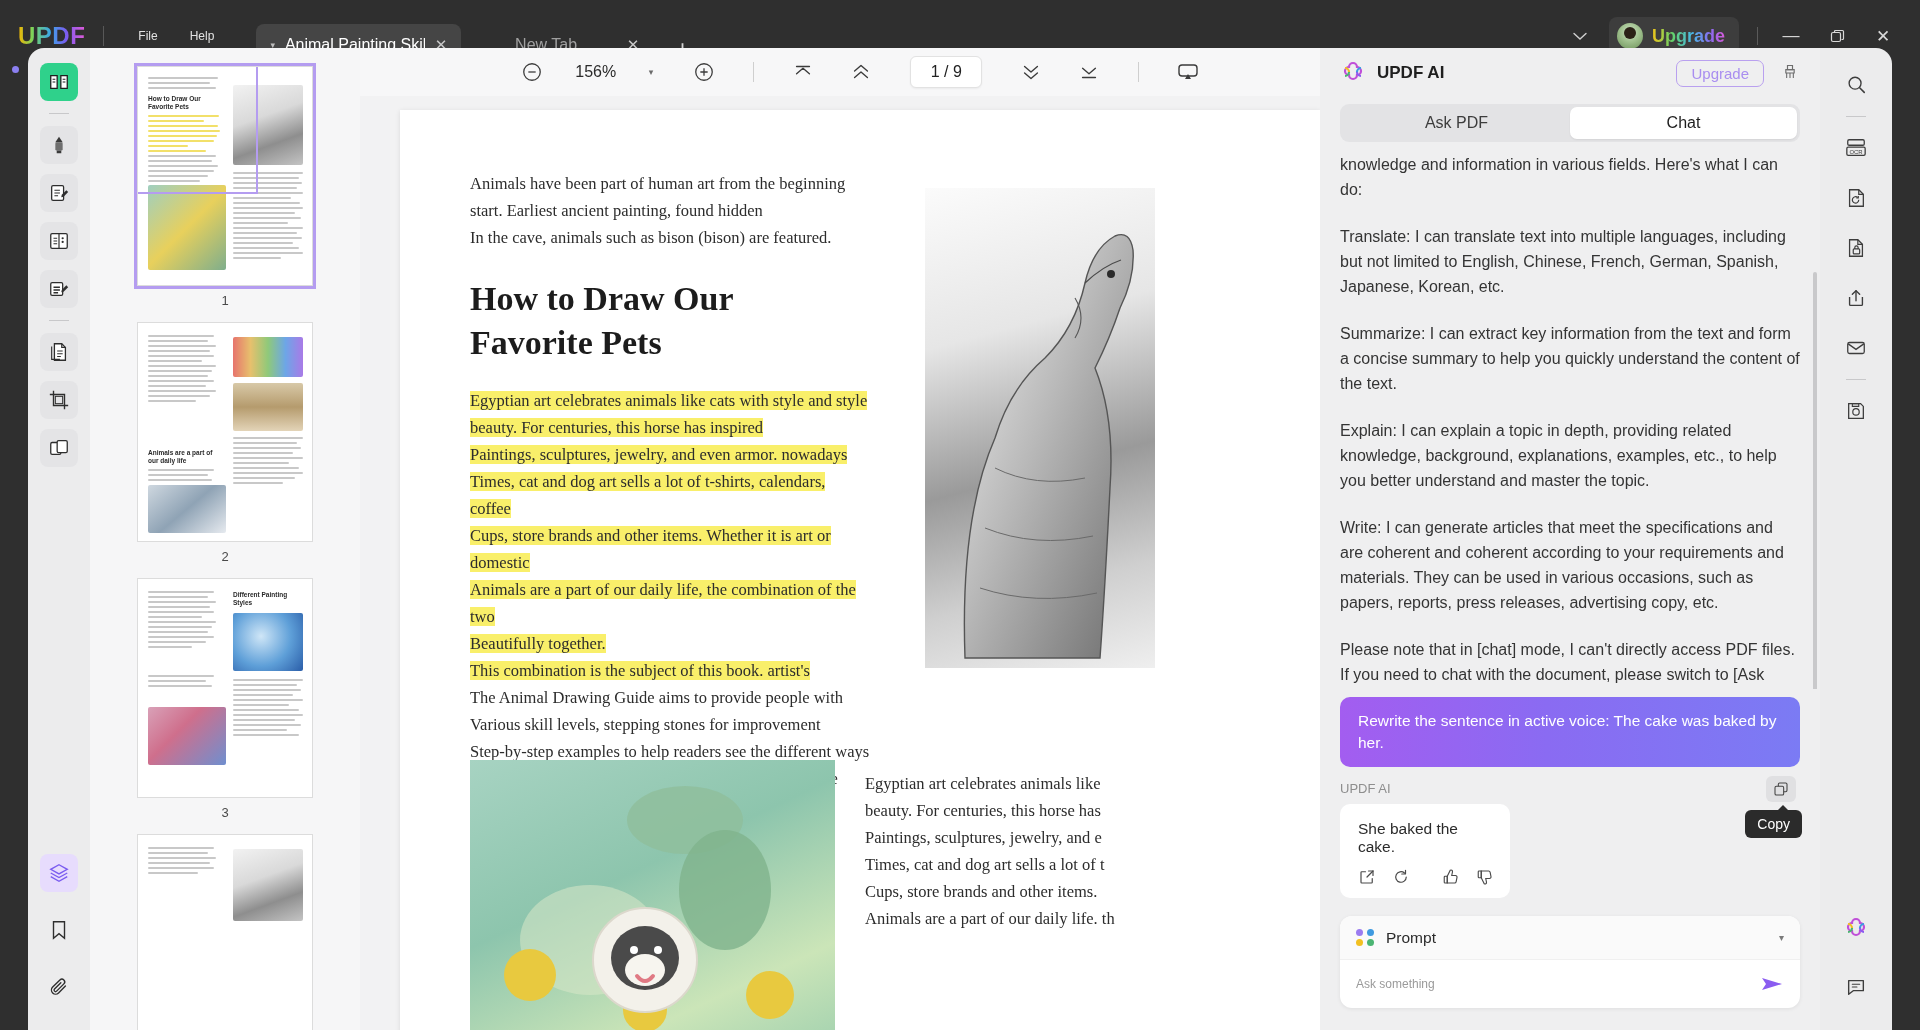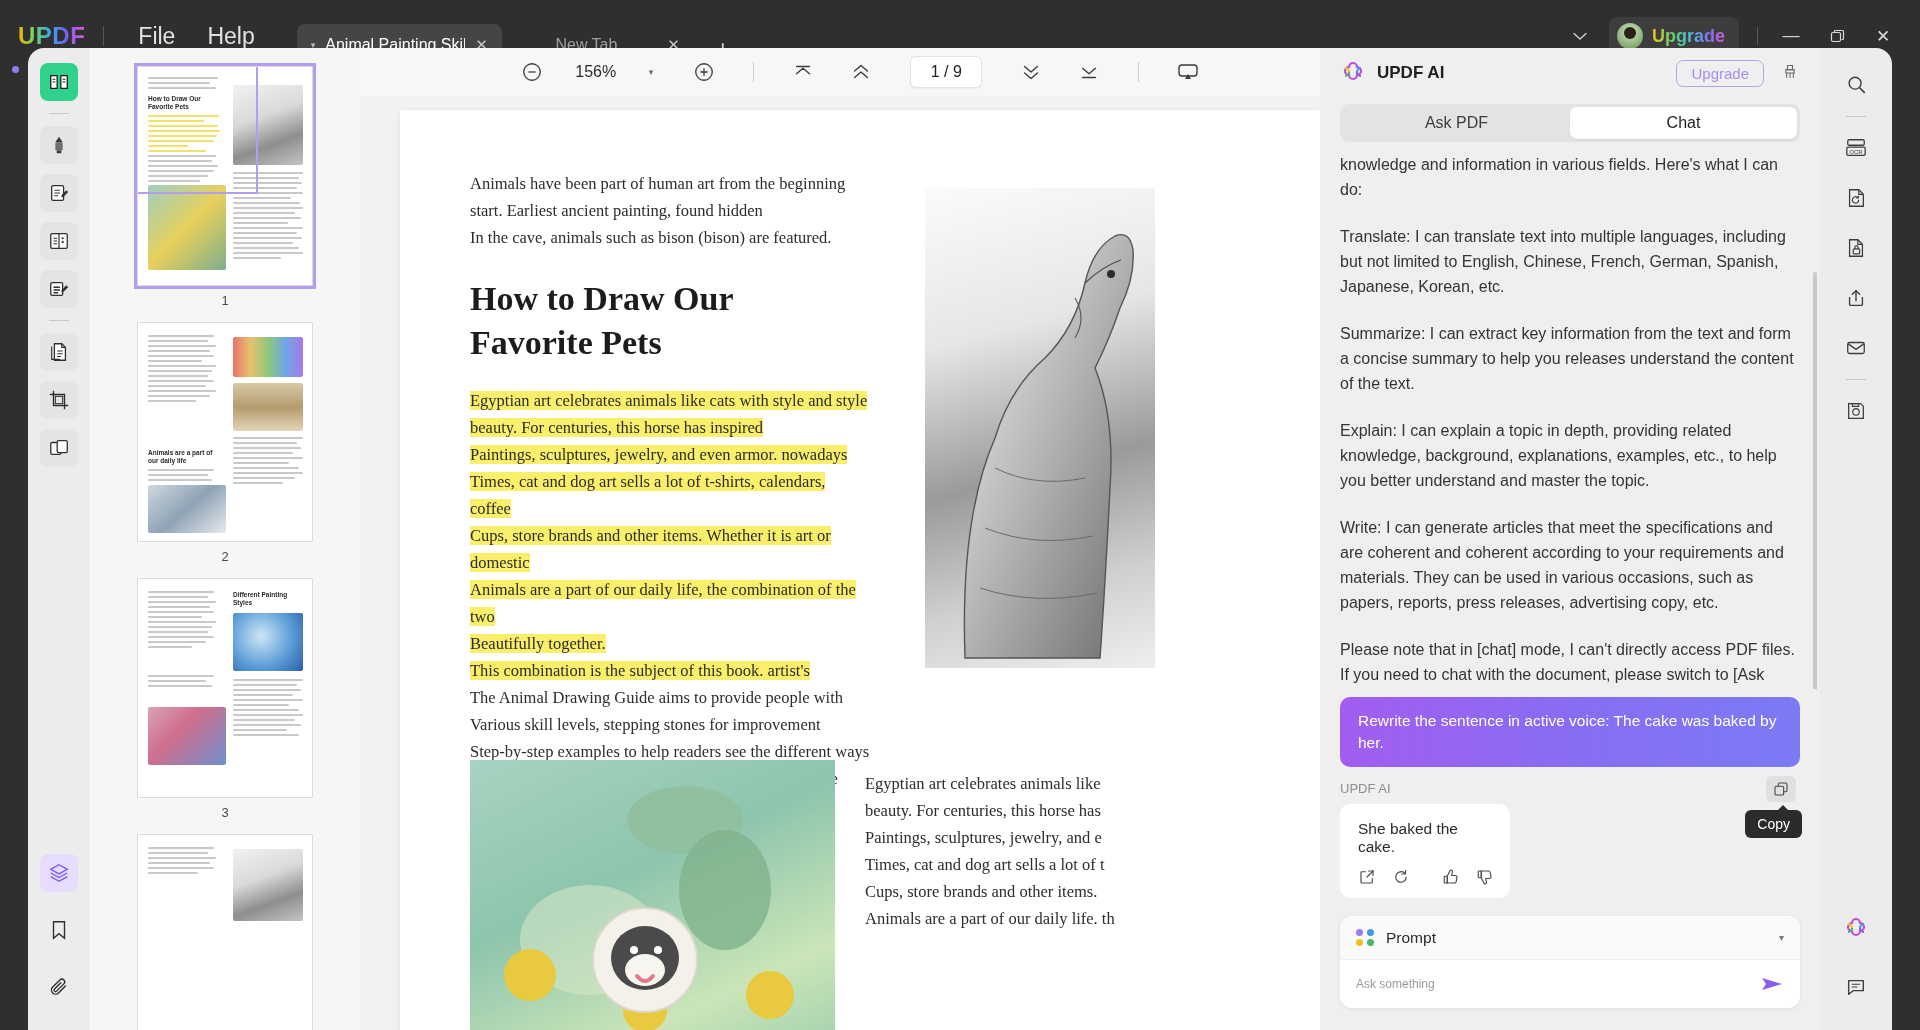--- a/index.html
+++ b/index.html
@@ -15,21 +15,21 @@
   .titlebar {
     position: absolute; top: 0; left: 0; width: 1920px; height: 48px;
     background: #2f2f2f; display: flex; align-items: center; margin-top: 12px;
   }
   .logo {
     margin-left: 18px; font-size: 24px; font-weight: bold; letter-spacing: .5px;
     background: linear-gradient(90deg,#f5b400 0%,#7ad45c 22%,#3ba7e8 48%,#7a5cf0 72%,#e05ad8 100%);
     -webkit-background-clip: text; background-clip: text; color: transparent;
   }
   .tb-sep { width:1px; height:20px; background:#585858; margin: 0 18px; }
-  .tb-menu { color:#e2e2e2; font-size:23px; padding: 6px 16px; cursor: default; }
+  .tb-menu { color:#e2e2e2; font-size:12px; padding: 6px 16px; cursor: default; }
   .tabs { display:flex; align-items:flex-end; height:48px; margin-left: 26px; }
   .tab {
     display:flex; align-items:center; height: 42px; border-radius: 8px 8px 0 0;
     padding: 0 14px; gap: 10px; font-size: 16px; position: relative; top: 6px;
   }
   .tab.active { background:#454545; color:#fff; width: 205px; }
   .tab.inactive { color:#a0a0a0; width: 192px; justify-content:center; }
   .tab .caret { font-size: 9px; color:#bdbdbd; }
   .tab .label { flex:1; text-align:center; white-space:nowrap; overflow:hidden; }
   .tab .x { font-size:15px; color:#c9c9c9; }
@@ -674,21 +674,21 @@
     </div>
 
     <div class="ai-tabs">
       <div class="ai-tab">Ask PDF</div>
       <div class="ai-tab active">Chat</div>
     </div>
 
     <div class="ai-scroll">
       <div class="ai-msg">knowledge and information in various fields. Here's what I can do:</div>
       <div class="ai-msg">Translate: I can translate text into multiple languages, including but not limited to English, Chinese, French, German, Spanish, Japanese, Korean, etc.</div>
-      <div class="ai-msg">Summarize: I can extract key information from the text and form a concise summary to help you releases understand the content of the text.</div>
+      <div class="ai-msg">Summarize: I can extract key information from the text and form a concise summary to help you quickly understand the content of the text.</div>
       <div class="ai-msg">Explain: I can explain a topic in depth, providing related knowledge, background, explanations, examples, etc., to help you better understand and master the topic.</div>
       <div class="ai-msg">Write: I can generate articles that meet the specifications and are coherent and coherent according to your requirements and materials. They can be used in various occasions, such as papers, reports, press releases, advertising copy, etc.</div>
       <div class="ai-msg">Please note that in [chat] mode, I can't directly access PDF files. If you need to chat with the document, please switch to [Ask PDF] mode.</div>
       <div class="ai-vscroll"></div>
     </div>
 
     <div class="ai-userbubble">Rewrite the sentence in active voice: The cake was baked by her.</div>
     <div class="ai-name">UPDF AI</div>
 
     <div class="ai-reply-row">

